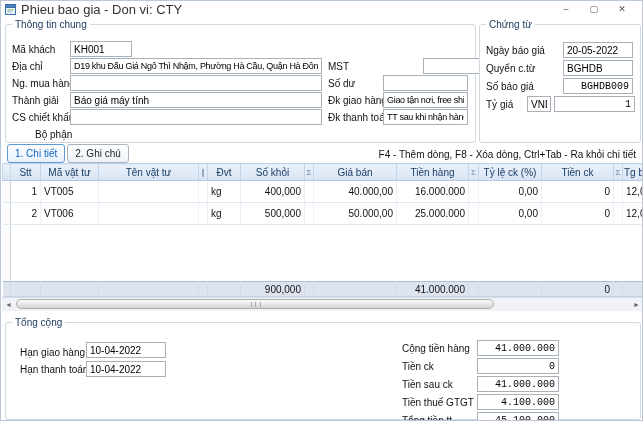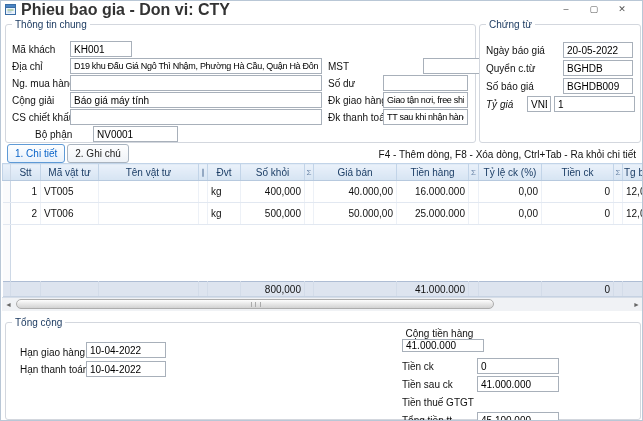--- a/index.html
+++ b/index.html
@@ -3,32 +3,32 @@
 <meta charset="utf-8">
 <style>
   html,body{margin:0;padding:0;background:#e8e8e8;}
   #app{position:relative;width:643px;height:421px;background:#fff;
        border:1px solid #b9c7d6;box-sizing:border-box;overflow:hidden;
        font-family:"Liberation Sans",sans-serif;font-size:10px;color:#111;}
   
   .titlebar{position:absolute;top:0;left:0;width:100%;height:17px;background:#fff;
             display:flex;align-items:center;}
   .win-ico{width:11px;height:11px;margin:0 5px 0 4px;flex:0 0 auto;}
-  .title{font-size:16px;color:#333;white-space:nowrap;font-weight:bold;}
+  .title{font-size:13px;color:#333;white-space:nowrap;}
   .winbtns{position:absolute;right:6px;top:0;height:16px;display:flex;}
   .winbtn{width:28px;height:16px;display:flex;align-items:center;justify-content:center;
           font-size:9px;color:#555;cursor:default;}
   
   fieldset{position:absolute;margin:0;padding:0;border:1px solid #d3d7de;border-radius:3px;background:#fff;}
   legend{margin-left:6px;padding:0 3px;font-size:10px;color:#17365d;}
   .field{position:absolute;height:16px;display:flex;align-items:center;}
   .lb{font-size:10px;color:#111;white-space:nowrap;flex:0 0 auto;}
   .tb{height:16px;box-sizing:border-box;border:1px solid #a8b0ba;background:#fff;
       font-family:"Liberation Sans",sans-serif;font-size:10px;padding:0 3px;outline:none;}
-  .tb.ra{}
+  .tb.ra{text-align:right;font-family:Liberation Mono, monospace;}
   .tb.tight{font-size:9px;letter-spacing:-0.3px;}
   
   .tabs{position:absolute;top:143px;left:6px;display:flex;gap:2px;}
   .tab{height:17px;padding:0 7px;font-size:10px;border:1px solid #a9b4c0;border-radius:3px;
        background:linear-gradient(#ffffff,#eef2f7);display:flex;align-items:center;color:#222;cursor:default;}
   .tab.active{border-color:#5e9ad6;color:#0a64c8;background:linear-gradient(#fdfeff,#e8f1fb);}
   .hint{position:absolute;top:148px;right:6px;font-size:10px;color:#111;white-space:nowrap;}
   
   table.grid{position:absolute;top:162px;left:1px;width:641px;border-collapse:collapse;table-layout:fixed;}
   .grid th{background:linear-gradient(#eaf1fa,#d6e4f3);border:1px solid #c2d4e8;border-bottom:1px solid #b7c9de;
@@ -92,57 +92,56 @@
     </div>
     <div class="field" style="left:6px;top:45px;">
       <span class="lb" style="width:58px;">Ng. mua hàng</span>
       <input class="tb" style="width: 252px;" value="">
     </div>
     <div class="field" style="left:322px;top:45px;">
       <span class="lb" style="width:55px;">Số dư</span>
       <input class="tb" style="width: 85px;" value="">
     </div>
     <div class="field" style="left:6px;top:62px;">
-      <span class="lb" style="width:58px;">Cộng giải</span>
+      <span class="lb" style="width:58px;">Thành giải</span>
       <input class="tb" style="width: 252px;" value="Báo giá máy tính">
     </div>
     <div class="field" style="left:322px;top:62px;">
       <span class="lb" style="width:55px;">Đk giao hàng</span>
       <input class="tb tight" style="width: 85px;" value="Giao tận nơi, free ship">
     </div>
     <div class="field" style="left:6px;top:79px;">
       <span class="lb" style="width:58px;">CS chiết khấu</span>
       <input class="tb" style="width: 252px;" value="">
     </div>
     <div class="field" style="left:322px;top:79px;">
       <span class="lb" style="width:55px;">Đk thanh toán</span>
       <input class="tb tight" style="width: 85px;" value="TT sau khi nhận hàng">
     </div>
     <div class="field" style="left:6px;top:96px;">
       <span class="lb" style="width:58px;padding-left:23px;">Bộ phận</span>
-      <input class="tb" style="width: 85px;" value="NV0001">
     </div>
   </fieldset>
 
   <fieldset style="left:478px;top:18px;width:160px;height:122px;">
     <legend>Chứng từ</legend>
     <div class="field" style="left:6px;top:12px;">
       <span class="lb" style="width:77px;">Ngày báo giá</span>
       <input class="tb" style="width: 70px;" value="20-05-2022">
     </div>
     <div class="field" style="left:6px;top:30px;">
       <span class="lb" style="width:77px;">Quyển c.từ</span>
       <input class="tb" style="width: 70px;" value="BGHDB">
     </div>
     <div class="field" style="left:6px;top:48px;">
       <span class="lb" style="width:77px;">Số báo giá</span>
       <input class="tb ra" style="width: 70px;" value="BGHDB009">
     </div>
     <div class="field" style="left:6px;top:66px;">
-      <span class="lb" style="width:41px;font-style:italic;">Tỷ giá</span>
+      <span class="lb" style="width:41px;">Tỷ giá</span>
       <input class="tb" style="width: 24px; text-align: center;" value="VND">
       <input class="tb ra" style="width: 81px; margin-left: 3px;" value="1">
     </div>
   </fieldset>
 
   <div class="tabs">
     <div class="tab active">1. Chi tiết</div>
     <div class="tab">2. Ghi chú</div>
   </div>
   <div class="hint">F4 - Thêm dòng, F8 - Xóa dòng, Ctrl+Tab - Ra khỏi chi tiết</div>
@@ -221,21 +220,21 @@
       <td class="rowhdr"></td>
       <td colspan="14"></td>
     </tr>
     <tr class="gtotal">
       <td class="rowhdr"></td>
       <td></td>
           <td></td>
           <td></td>
       <td></td>
           <td></td>
-      <td class="num">800,000</td>
+      <td class="num">900,000</td>
       <td></td>
           <td></td>
       <td class="num">41.000.000</td>
       <td></td>
           <td></td>
       <td class="num">0</td>
       <td></td>
           <td></td>
     </tr>
   </tbody>
@@ -252,34 +251,35 @@
   <fieldset style="left:4px;top:316px;width:634px;height:101px;">
     <legend>Tổng cộng</legend>
     <div class="field" style="left:14px;top:14px;align-items:flex-end;">
       <span class="lb" style="width:66px;">Hạn giao hàng</span>
       <input class="tb" style="width: 80px;" value="10-04-2022">
     </div>
     <div class="field" style="left:14px;top:33px;">
       <span class="lb" style="width:66px;">Hạn thanh toán</span>
       <input class="tb" style="width: 80px;" value="10-04-2022">
     </div>
-    <div class="field" style="left:396px;top:0;flex-direction:column;">
+    <div class="field" style="left:396px;top:12px;">
       <span class="lb" style="width:75px;">Cộng tiền hàng</span>
       <input class="tb ra" style="width: 82px;" value="41.000.000">
     </div>
     <div class="field" style="left:396px;top:30px;">
       <span class="lb" style="width:75px;">Tiền ck</span>
       <input class="tb ra" style="width: 82px;" value="0">
     </div>
     <div class="field" style="left:396px;top:48px;">
       <span class="lb" style="width:75px;">Tiền sau ck</span>
       <input class="tb ra" style="width: 82px;" value="41.000.000">
     </div>
     <div class="field" style="left:396px;top:66px;">
       <span class="lb" style="width:75px;">Tiền thuế GTGT</span>
+      <input class="tb ra" style="width: 82px;" value="4.100.000">
     </div>
     <div class="field" style="left:396px;top:84px;">
       <span class="lb" style="width:75px;">Tổng tiền tt</span>
       <input class="tb ra" style="width: 82px;" value="45.100.000">
     </div>
   </fieldset>
 
 </div>
 
 </body></html>

